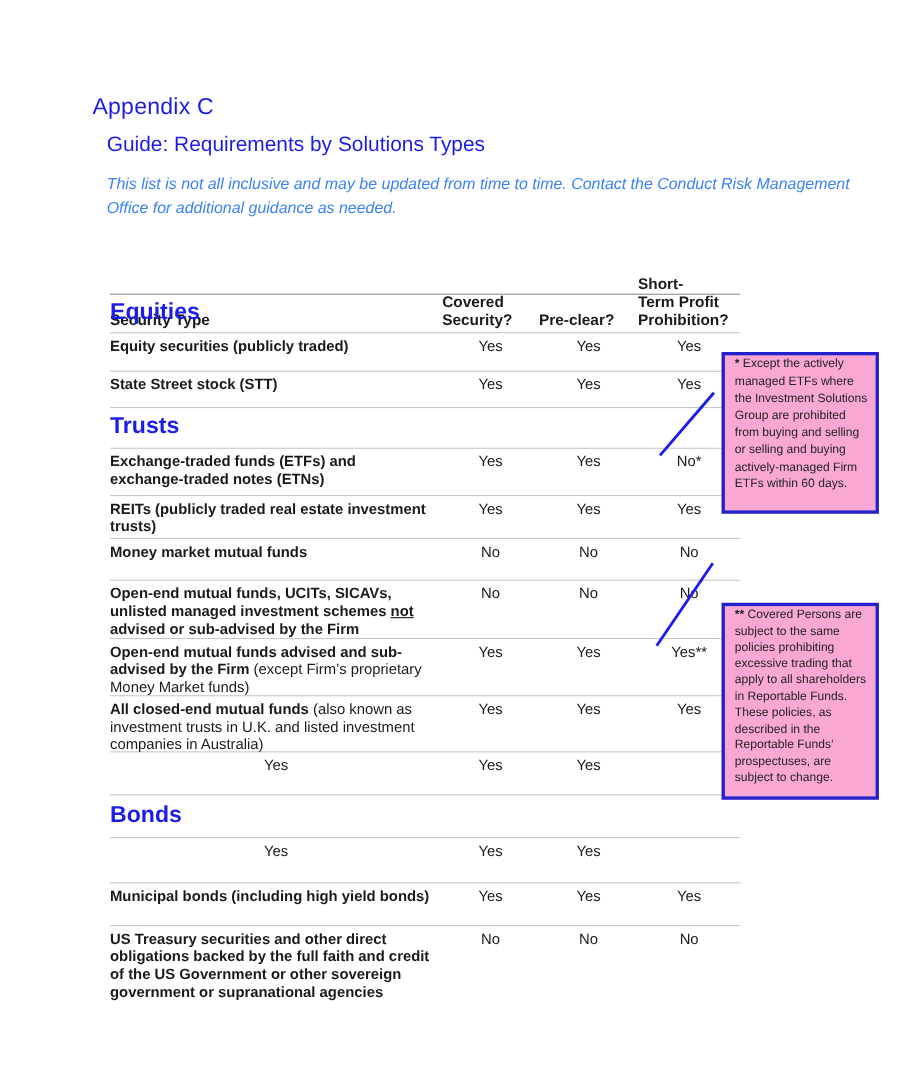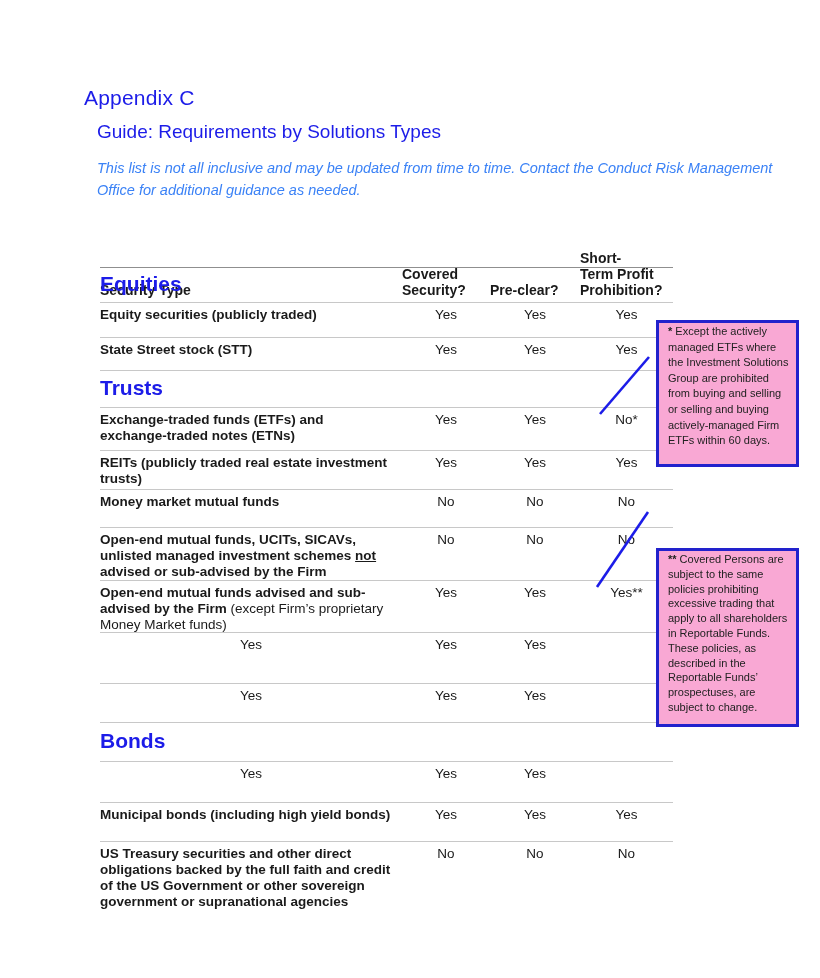--- a/index.html
+++ b/index.html
@@ -108,20 +108,21 @@
     </div>
 
     <div class="grid trow" style="height:52px">
       <div class="c1"><span class="b">Open-end mutual funds advised and sub-advised by the Firm</span><span class="b u"></span><span class="b"></span><span class="n"> (except Firm’s proprietary Money Market funds)</span></div>
       <div class="cv">Yes</div>
       <div class="cv">Yes</div>
       <div class="cv">Yes**</div>
     </div>
 
     <div class="grid trow" style="height:51px">
+      <div class="c1"><span class="b">All closed-end mutual funds</span><span class="b u"></span><span class="b"></span><span class="n"> (also known as investment trusts in U.K. and listed investment companies in Australia)</span></div>
       <div class="cv">Yes</div>
       <div class="cv">Yes</div>
       <div class="cv">Yes</div>
     </div>
 
     <div class="grid trow" style="height:39px">
       <div class="cv">Yes</div>
       <div class="cv">Yes</div>
       <div class="cv">Yes</div>
     </div>

